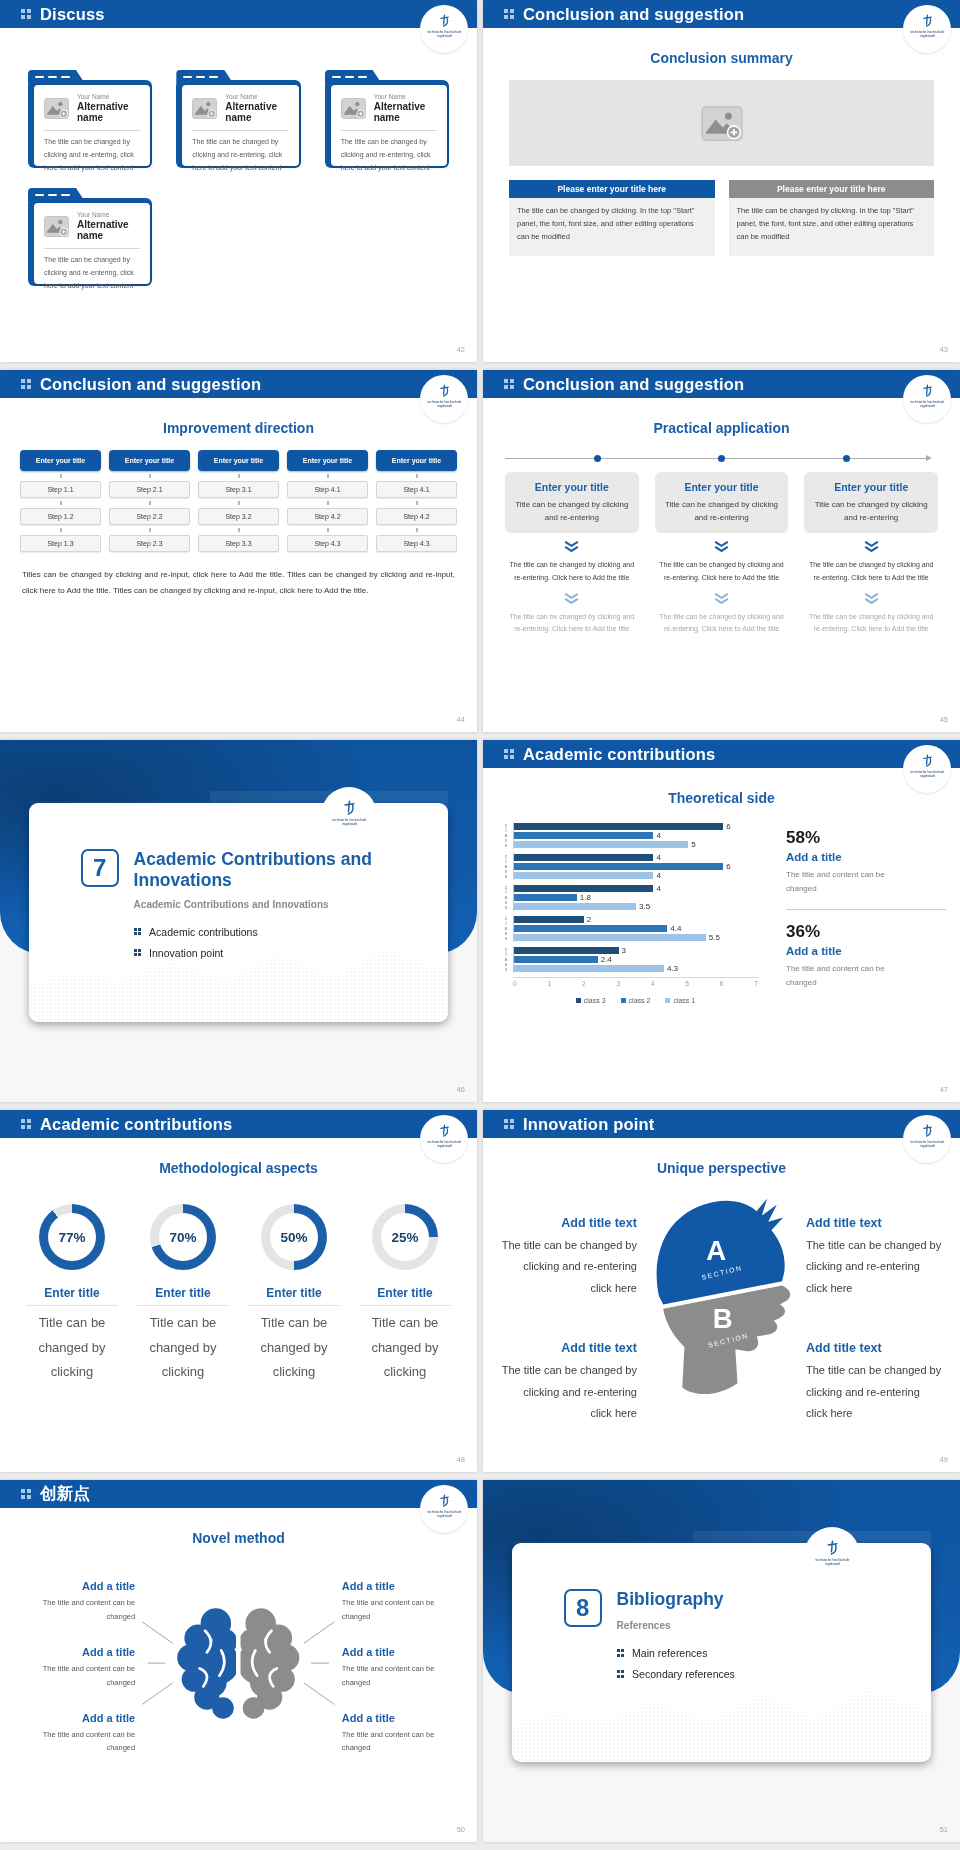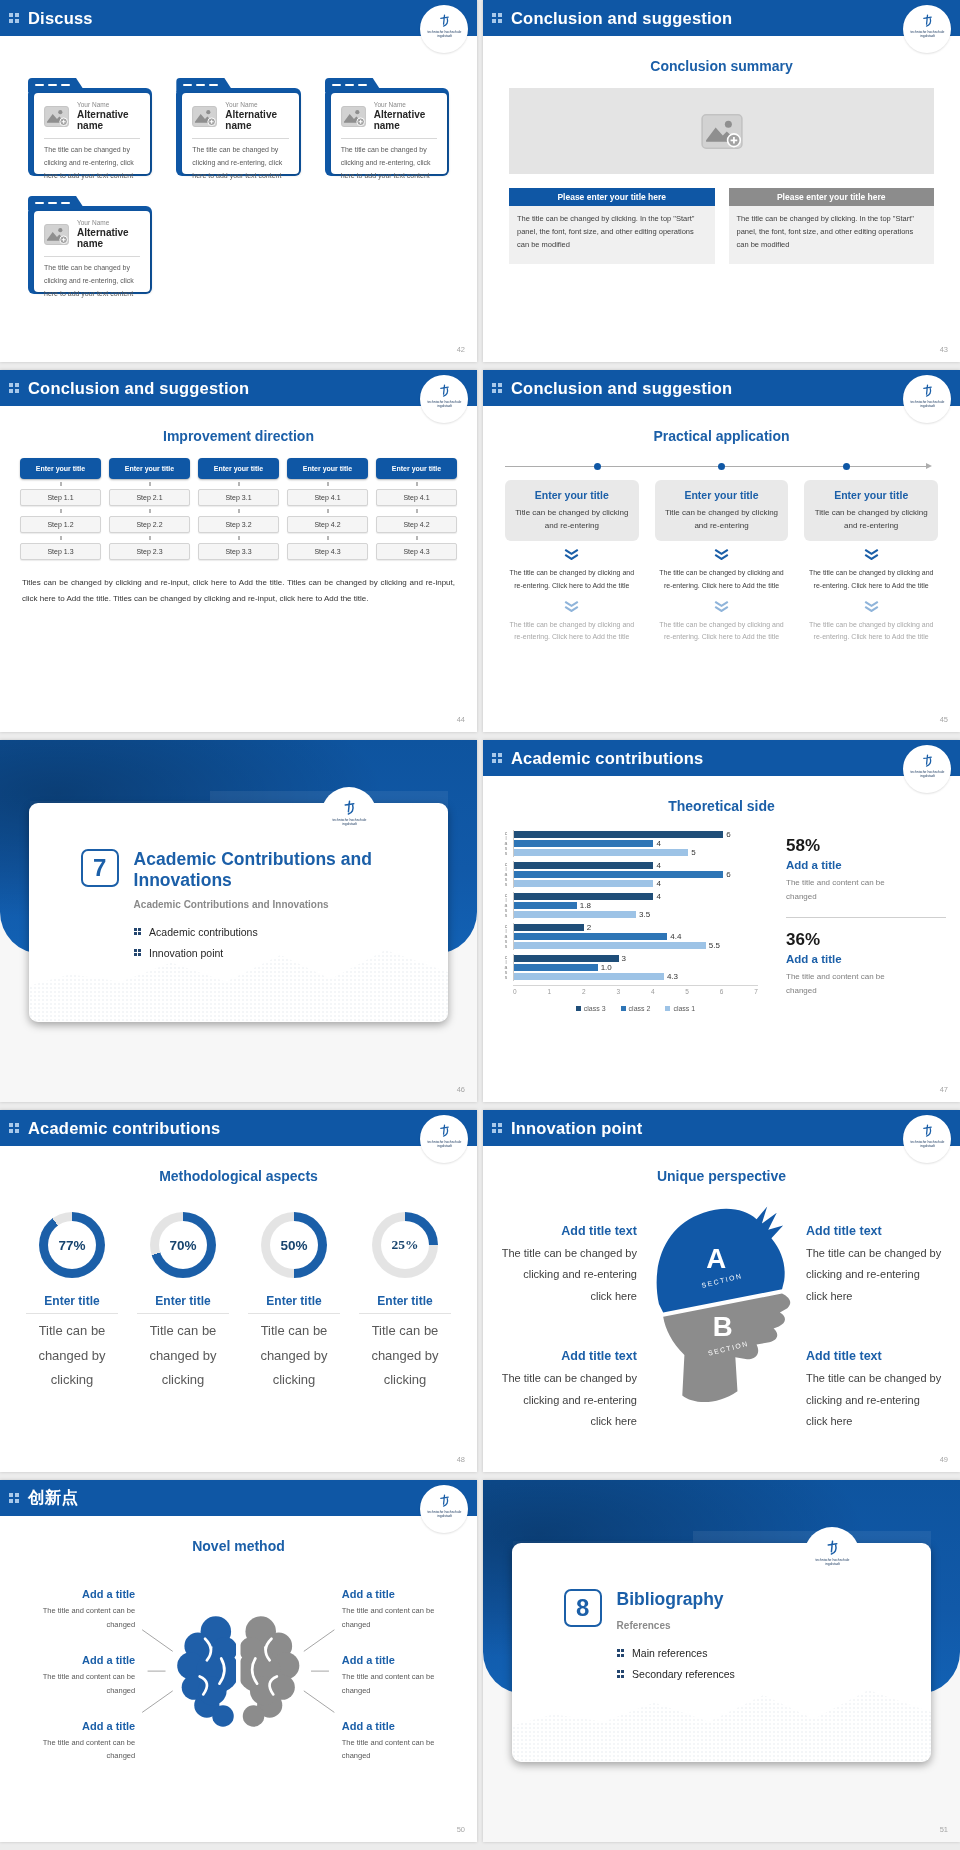--- a/index.html
+++ b/index.html
@@ -9,21 +9,21 @@
   }
   .grid {
     display: grid; grid-template-columns: 477px 477px;
     grid-template-rows: repeat(5, 362px); column-gap: 6px; row-gap: 8px;
   }
   .slide {
     position: relative; background: #FFFFFF; overflow: hidden;
     box-shadow: 0 0 3px rgba(0,0,0,.18);
   }
   
-  .s-head { height: 36px; background: #0F57A5; display: flex; align-items: center; padding-left: 9px; gap: 9px; }
+  .s-head { height: 28px; background: #0F57A5; display: flex; align-items: center; padding-left: 21px; gap: 9px; }
   .hdots { display: grid; grid-template-columns: 4px 4px; grid-gap: 2px; }
   .hdots i { width: 4px; height: 4px; background: #A9C9EA; display:block; }
   .htxt { color: #fff; font-size: 16.5px; font-weight: bold; letter-spacing: .2px; }
   .logo-badge {
     position: absolute; top: 5px; right: 9px; width: 48px; height: 48px; background: #fff;
     border-radius: 50%; z-index: 6; display: flex; flex-direction: column; align-items: center;
     justify-content: center; box-shadow: 0 1px 2px rgba(0,0,0,.12);
   }
   .logo-lines { font-size: 7px; line-height: 1.15; color: #17365D; white-space: nowrap; text-align: center; transform: scale(.48); transform-origin: 50% 40%; }
   .pagenum { position: absolute; bottom: 8px; right: 12px; font-size: 7.5px; color: #A6A6A6; }
@@ -599,21 +599,21 @@
             </div>
             <div class="hbar-group">
               <div class="hbar-ylabel">class…</div>
               <div class="hbar-bars">
                 <div class="hbar-row">
                   <div class="hbar-bar" style="width: 42.8571%; background: rgb(31, 78, 121);"></div>
                   <span class="hbar-val">3</span>
                 </div>
                 <div class="hbar-row">
                   <div class="hbar-bar" style="width: 34.2857%; background: rgb(46, 117, 182);"></div>
-                  <span class="hbar-val">1.0</span>
+                  <span class="hbar-val">2.4</span>
                 </div>
                 <div class="hbar-row">
                   <div class="hbar-bar" style="width: 61.4286%; background: rgb(157, 195, 230);"></div>
                   <span class="hbar-val">4.3</span>
                 </div>
               </div>
             </div>
           </div>
         <div class="hbar-axisline"></div>
         <div class="hbar-xaxis" id="hbar-xaxis">
@@ -690,21 +690,21 @@
         <div class="donut-text">Title can be changed by clicking</div>
       </div>
       <div class="donut-item">
         <div class="donut-ring" style="background: conic-gradient(rgb(27, 95, 168) 0deg, rgb(27, 95, 168) 50%, rgb(228, 228, 228) 50%, rgb(228, 228, 228) 100%);">
           <span class="donut-label">50%</span>
         </div>
         <div class="donut-title">Enter title</div>
         <div class="donut-text">Title can be changed by clicking</div>
       </div>
       <div class="donut-item">
-        <div class="donut-ring" style="background: conic-gradient(rgb(27, 95, 168) 0deg, rgb(27, 95, 168) 25%, rgb(228, 228, 228) 25%, rgb(228, 228, 228) 100%); font-family: Liberation Serif, serif;">
+        <div class="donut-ring" style="background: conic-gradient(rgb(27, 95, 168) 0deg, rgb(27, 95, 168) 25%, rgb(228, 228, 228) 25%, rgb(228, 228, 228) 100%);">
           <span class="donut-label">25%</span>
         </div>
         <div class="donut-title">Enter title</div>
         <div class="donut-text">Title can be changed by clicking</div>
       </div>
     </div>
     <div class="pagenum">48</div>
   </section>
 
   <section class="slide">

